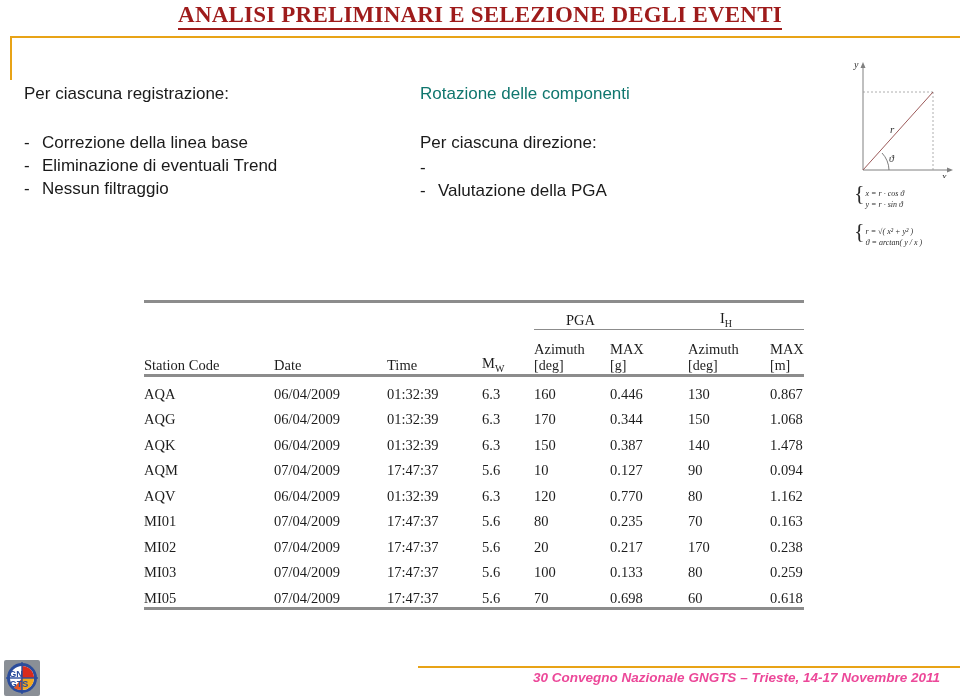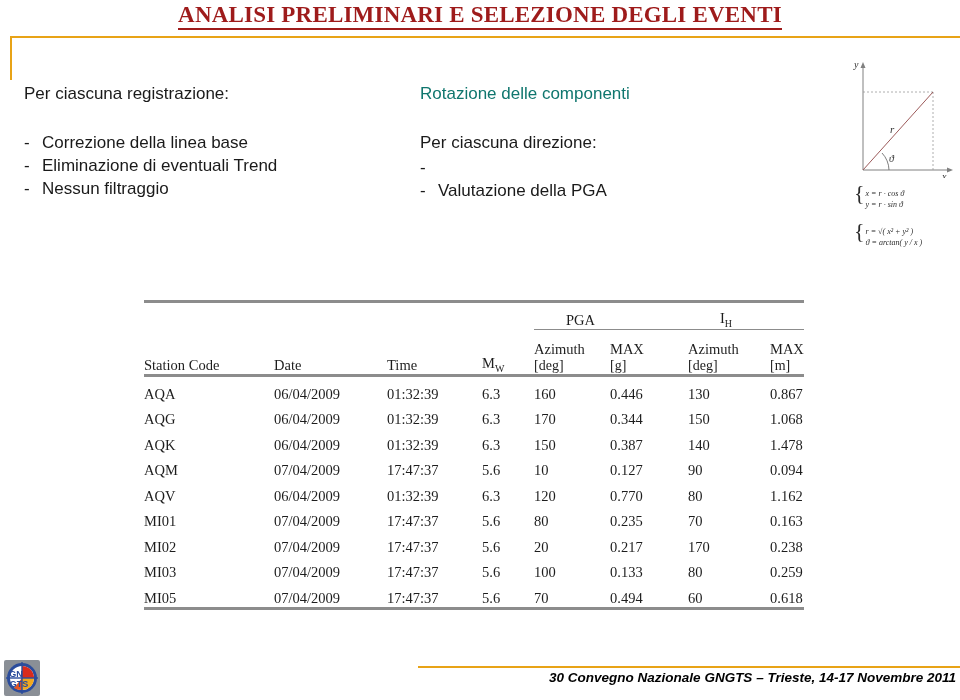--- a/index.html
+++ b/index.html
@@ -170,26 +170,26 @@
     width: 542px;
     height: 2px;
     background: #E8A317;
   }
   #footer-text {
     position: absolute;
     left: 418px;
     top: 670px;
     width: 542px;
     text-align: right;
-    padding-right: 4px;
+    padding-right: 20px;
     box-sizing: border-box;
     font-size: 13.5px;
     font-style: italic;
     font-weight: bold;
-    color: #000000;
+    color: #ec4899;
     white-space: nowrap;
   }
 
   
   #gngts-logo {
     position: absolute;
     left: 4px;
     top: 660px;
     width: 36px;
     height: 36px;
@@ -407,21 +407,21 @@
           <td>0.133</td>
           <td>80</td>
           <td>0.259</td>
         </tr>
         <tr class="data-row last">
           <td class="rule-bottom">MI05</td>
           <td class="rule-bottom">07/04/2009</td>
           <td class="rule-bottom">17:47:37</td>
           <td class="rule-bottom">5.6</td>
           <td class="rule-bottom">70</td>
-          <td class="rule-bottom">0.494</td>
+          <td class="rule-bottom">0.698</td>
           <td class="rule-bottom">60</td>
           <td class="rule-bottom">0.618</td>
         </tr>
       </tbody>
   </table>
 </div>
 
 <div id="footer-rule"></div>
 <div id="footer-text">30  Convegno Nazionale GNGTS – Trieste, 14-17 Novembre 2011</div>
 

